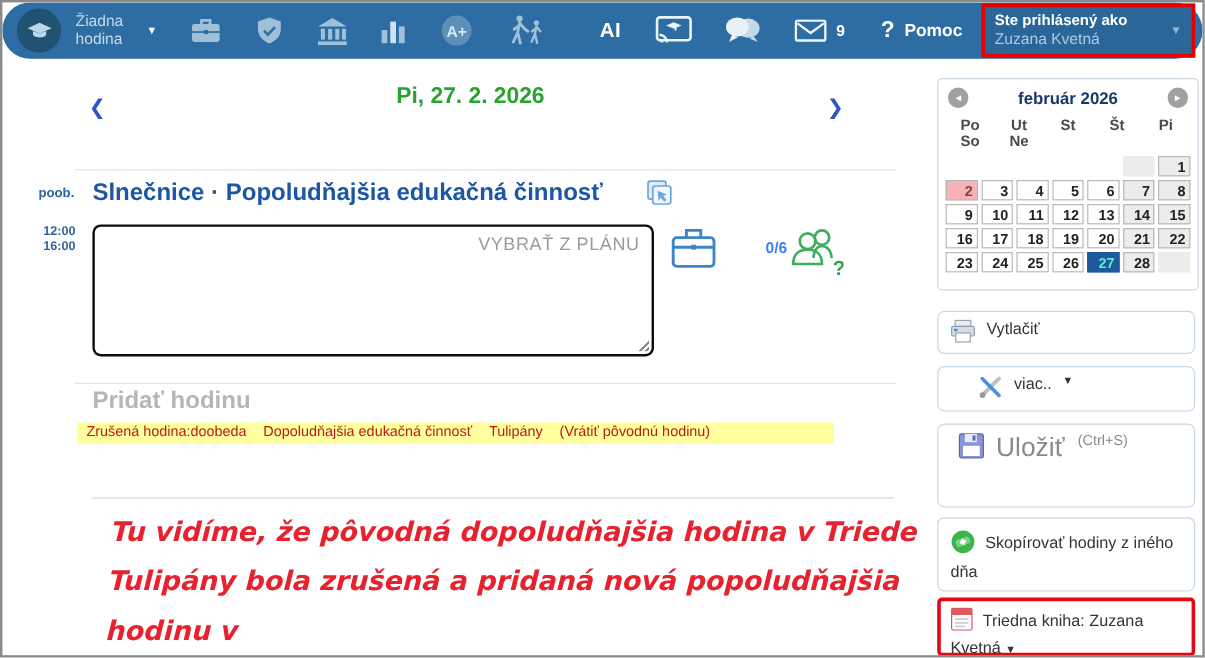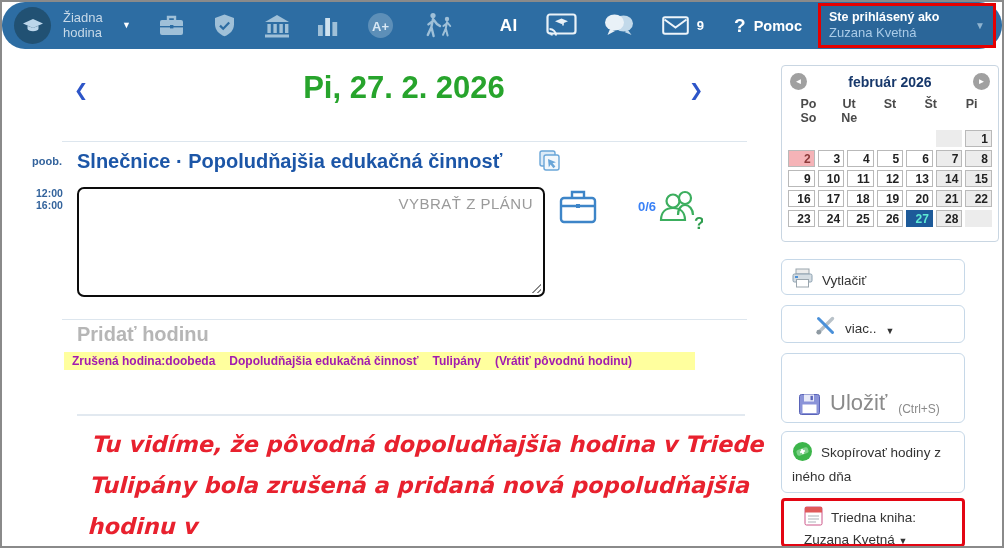--- a/index.html
+++ b/index.html
@@ -20,43 +20,43 @@
   .pomoc{color:#fff;font-weight:bold;font-size:14.5px;}
   .userbox{width:178px;height:45px;border:3px solid #e50000;background:#2b6699;margin-left:16px;
            padding:3px 8px;box-sizing:border-box;display:flex;align-items:center;}
   .utxt{flex:1;line-height:1.3;}
   .uprefix{color:#fff;font-weight:bold;font-size:12.5px;}
   .uname{color:#a9cbe8;font-size:13px;}
   .ucaret{color:#8fb3cf;font-size:10px;}
   
   .chev{position:absolute;top:78px;color:#2d55c8;font-size:17px;font-weight:bold;cursor:pointer;}
   .chev.prev{left:72px;} .chev.next{left:687px;}
-  .datetitle{position:absolute;left:16px;top:68px;width:772px;text-align:center;
-             font-size:31px;font-weight:bold;color:#27a42c;}
+  .datetitle{position:absolute;left:4px;top:68px;width:772px;text-align:center;
+             font-size:19px;font-weight:bold;color:#27a42c;}
   .hr{position:absolute;height:1px;background:#dde6ee;}
   
   .poob{position:absolute;left:30px;top:153px;font-size:11px;font-weight:bold;color:#33639c;}
   .ltitle{position:absolute;left:75px;top:148px;font-size:20px;font-weight:bold;color:#1c56a7;}
   .copyico{position:absolute;left:534px;top:146px;cursor:pointer;}
   .times{position:absolute;left:34px;top:185px;font-size:10.5px;font-weight:bold;color:#33639c;line-height:12px;}
   .planwrap{position:absolute;left:75px;top:185px;width:468px;height:110px;}
   .planwrap textarea{width:100%;height:100%;border:2px solid #0c0c0c;border-radius:7px;resize:none;outline:none;
           padding:6px 10px;box-sizing:border-box;font:14px "Liberation Sans",sans-serif;background:#fff;}
   .planwrap textarea::placeholder{color:#9a9a9a;text-align:right;font-size:15px;letter-spacing:.5px;}
   .planwrap::after{content:"";position:absolute;right:4px;bottom:4px;width:11px;height:11px;pointer-events:none;
           background:repeating-linear-gradient(135deg,transparent 0 2px,#8a8a8a 2px 3.5px);
           clip-path:polygon(100% 0,100% 100%,0 100%);}
   .bfico{position:absolute;left:556px;top:186px;cursor:pointer;}
   .ratio{position:absolute;left:636px;top:197px;font-size:13px;font-weight:bold;color:#3b82f6;}
   .pplico{position:absolute;left:655px;top:186px;cursor:pointer;}
   
   .addlesson{position:absolute;left:75px;top:321px;font-size:20px;font-weight:bold;color:#b6b6b6;cursor:pointer;}
   .ystrip{position:absolute;left:62px;top:350px;width:631px;height:18px;background:#ffff9e;display:flex;
-          align-items:center;gap:14px;padding:0 8px;box-sizing:border-box;font-size:12px;font-weight:bold;
-          color:#a21caf;white-space:nowrap;}
+          align-items:flex-start;gap:14px;padding:0 8px;box-sizing:border-box;font-size:12px;font-weight:normal;
+          color:#b91c1c;white-space:nowrap;}
   .ystrip .restore{cursor:pointer;}
   
   .anno{position:absolute;left:88px;top:422px;width:676px;font-size:22.5px;font-weight:bold;font-style:italic;
         color:#e8212e;line-height:41px;transform:skewX(-3deg);font-family:"DejaVu Sans",sans-serif;}
   
   .cal{position:absolute;left:779px;top:63px;width:218px;height:177px;border:1px solid #c9d6e2;border-radius:4px;
        box-sizing:border-box;background:#fff;}
   .cal-head{display:flex;align-items:center;justify-content:space-between;padding:7px 8px 4px;}
   .cal-nav{width:17px;height:17px;border-radius:50%;background:#a0a0a0;color:#fff;font-size:8px;display:flex;
            align-items:center;justify-content:center;cursor:pointer;}
@@ -64,32 +64,32 @@
   .cal-days{display:grid;grid-template-columns:repeat(5,1fr);padding:3px 6px 1px;font-size:12.5px;font-weight:bold;
             color:#4a4a4a;text-align:center;}
   .cal-grid{display:grid;grid-template-columns:repeat(7,1fr);gap:3px;padding:4px 6px;}
   .cal-cell{height:17px;border:1px solid #b9b9b9;background:#fff;font-size:12px;font-weight:bold;color:#222;
             text-align:right;padding:1px 3px 0 0;box-sizing:border-box;cursor:pointer;}
   .cal-cell.empty{border:none;background:transparent;cursor:default;}
   .cal-cell.wknd{background:#ececec;}
   .cal-cell.hl{background:#f5b3b7;color:#8c3a3a;}
   .cal-cell.sel{background:#1d5a99;border-color:#1d5a99;color:#5eead4;}
   
-  .sbtn{position:absolute;left:779px;width:184px;background:#fff;border:1px solid #c6d8e8;border-radius:6px;
-        box-sizing:border-box;display:flex;align-items:flex-end;gap:9px;padding:6px 10px;font-size:13.5px;
+  .sbtn{position:absolute;left:779px;width:215px;background:#fff;border:1px solid #c6d8e8;border-radius:6px;
+        box-sizing:border-box;display:flex;align-items:flex-start;gap:9px;padding:6px 10px;font-size:13.5px;
         color:#333;cursor:pointer;}
   .sbtn.print{top:257px;height:36px;}
   .sbtn.more{top:303px;height:38px;padding-left:33px;}
   .sbtn.save{top:351px;height:70px;padding-left:16px;}
   .save-lbl{font-size:22px;color:#8a8a8a;}
   .save-sc{font-size:12px;color:#8a8a8a;margin-left:2px;}
   .sbtn.copy{top:429px;height:62px;display:block;padding:9px 10px;line-height:1.4;}
   .sbtn.copy .ic{display:inline-block;vertical-align:-5px;margin-right:8px;}
   .sbtn.book{top:496px;height:49px;border:3px solid #e30613;border-radius:4px;display:block;
-             padding:5px 20px;line-height:1.35;}
+             padding:5px 8px;line-height:1.35;}
   .sbtn.book .ic{display:inline-block;vertical-align:-4px;margin-right:8px;}
 </style>
 </head>
 <body>
 
 <div class="page">
 
   <div class="topbar">
     <div class="logo">
       <svg width="24" height="24" viewBox="0 0 24 24">

